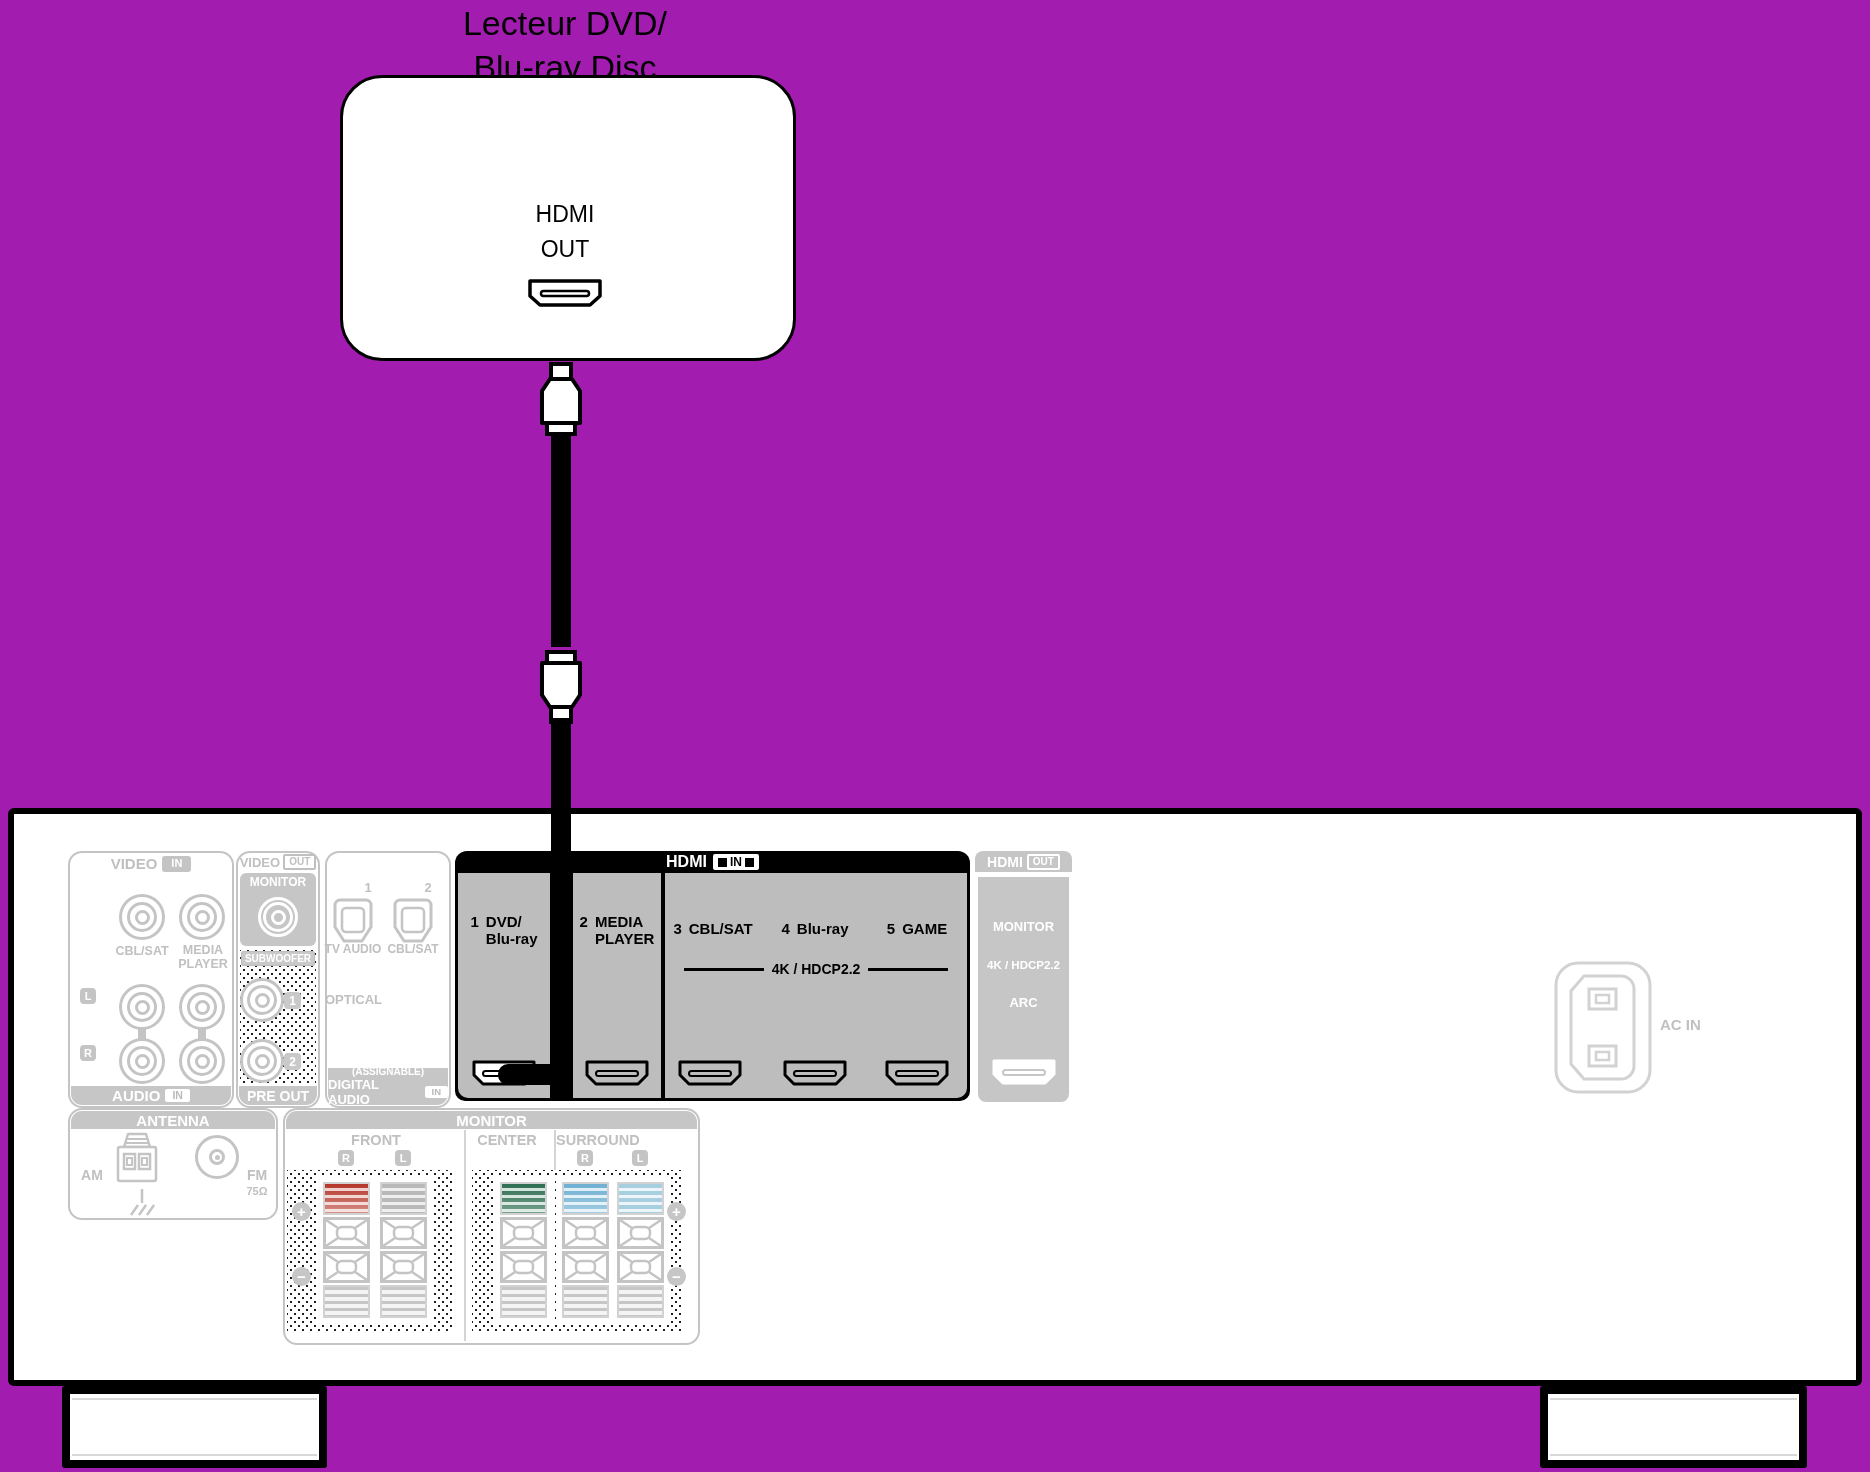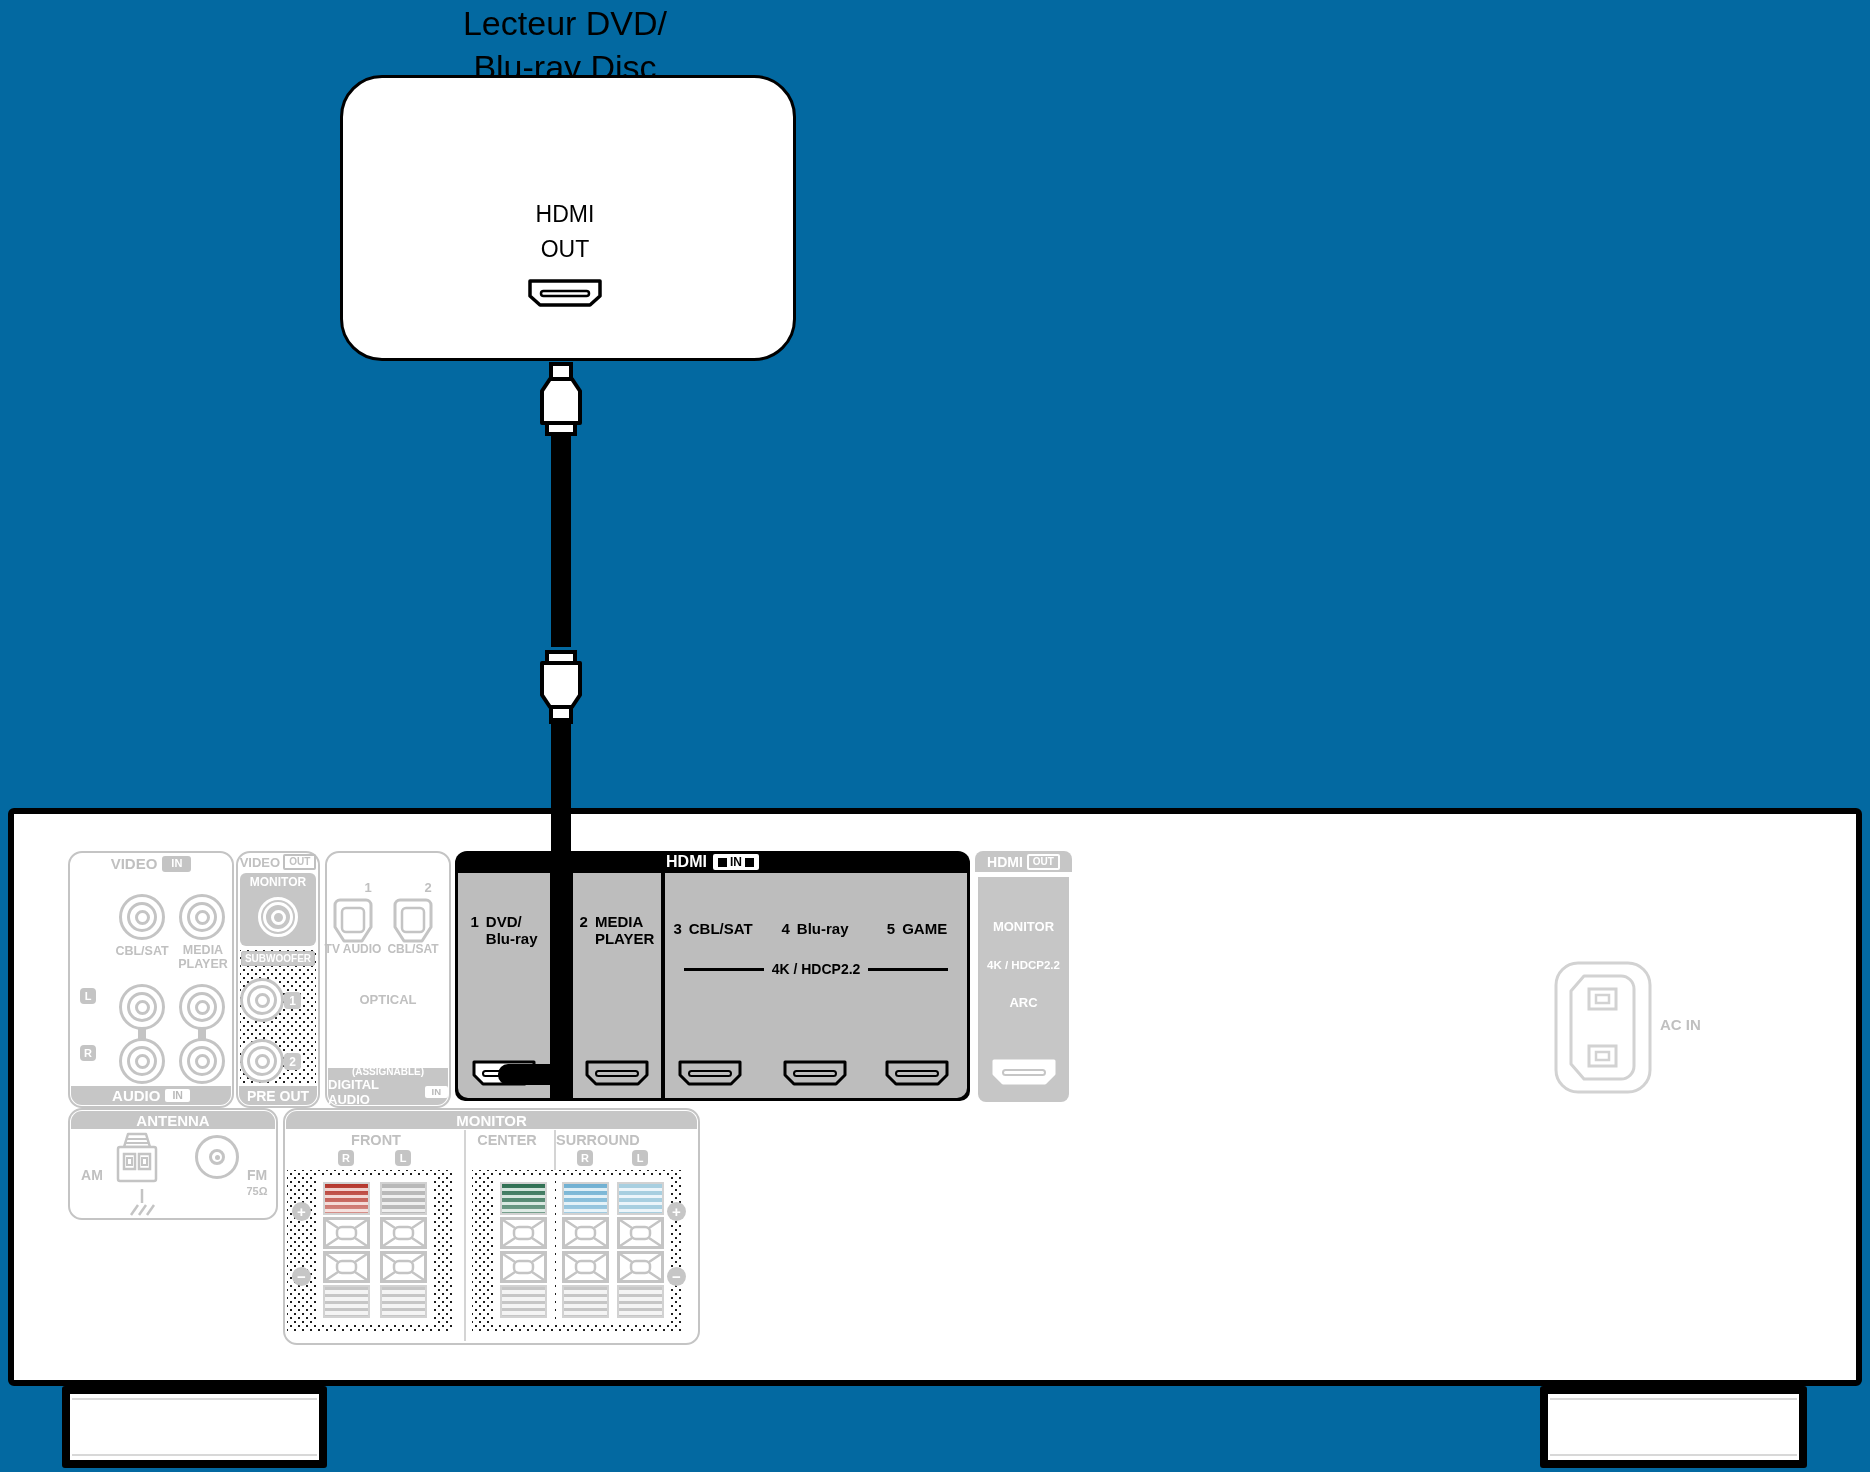--- a/index.html
+++ b/index.html
@@ -1,16 +1,16 @@
 <!DOCTYPE html>
 <html style="--front-r: #b5352b; --front-l: #b9b9b9; --center: #2e6f52; --surround-r: #6fb0d2; --surround-l: #a8cfe0; --highlight-gray: #bdbdbd; --muted-gray: #c4c4c4;"><head>
 <meta charset="utf-8">
 <style>
   html,body{margin:0;padding:0;background:#fff;}
-  #stage{position:relative;width:1870px;height:1472px;background:#0369a1;overflow:hidden;
+  #stage{position:relative;width:1870px;height:1472px;background:#a21caf;overflow:hidden;
          font-family:"Liberation Sans",sans-serif;}
   .abs{position:absolute;}
   .c{display:flex;align-items:center;justify-content:center;}
   .col{display:flex;flex-direction:column;align-items:center;}
   .pre{white-space:pre-line;}
   .b{font-weight:bold;}
   .gray{color:#c0c0c0;}
   .white{color:#fff;}
 
   
@@ -211,21 +211,21 @@
     </svg>
   </div>
   <div class="abs" style="left:392px;top:897px;">
     <svg width="42" height="48" viewBox="0 0 42 48">
       <path d="M8 3 H34 A5 5 0 0 1 39 8 V30 L30 44 H12 L3 30 V8 A5 5 0 0 1 8 3 Z" fill="#fff" stroke="#c4c4c4" stroke-width="3" stroke-linejoin="round"></path>
       <rect x="10" y="11" width="22" height="24" rx="4" fill="none" stroke="#c4c4c4" stroke-width="2.5"></rect>
     </svg>
   </div>
   <div class="abs b gray" style="left:324px;top:942px;width:58px;text-align:center;font-size:12px;">TV AUDIO</div>
   <div class="abs b gray" style="left:384px;top:942px;width:58px;text-align:center;font-size:12px;">CBL/SAT</div>
-  <div class="abs b gray" style="left:325px;top:992px;width:126px;text-align:center;font-size:13px;">OPTICAL</div>
+  <div class="abs b gray" style="left:325px;top:992px;width:126px;text-align:left;font-size:13px;">OPTICAL</div>
   <div class="abs gbar gbar-bot col" style="left:328px;top:1068px;width:120px;height:37px;gap:0;justify-content:center;">
     <span style="font-size:10px;font-weight:bold;">(ASSIGNABLE)</span>
     <span class="c" style="gap:3px;">
       <span style="font-size:13px;font-weight:bold;">DIGITAL AUDIO</span>
       <span class="badge badge-light" style="font-size:9.5px;">IN</span>
     </span>
   </div>
 
   <div class="abs hdmi-block" style="left:455px;top:851px;width:515px;height:250px;">
     <div class="abs c" style="left:0;top:0;width:515px;height:22px;gap:6px;">

